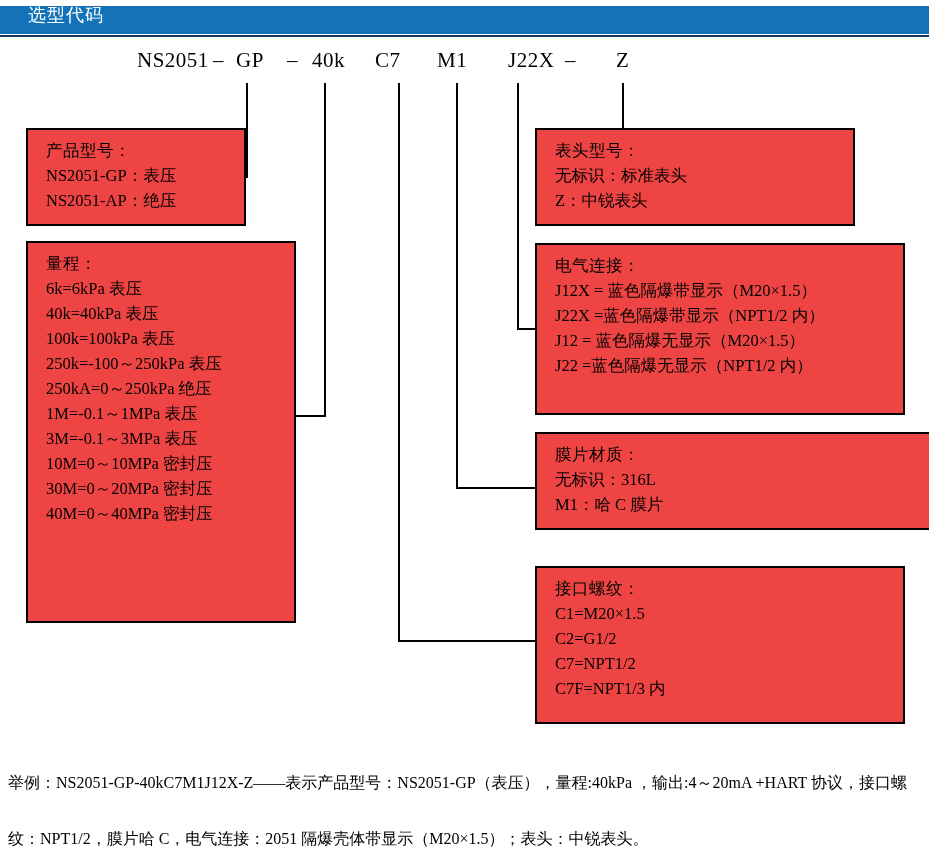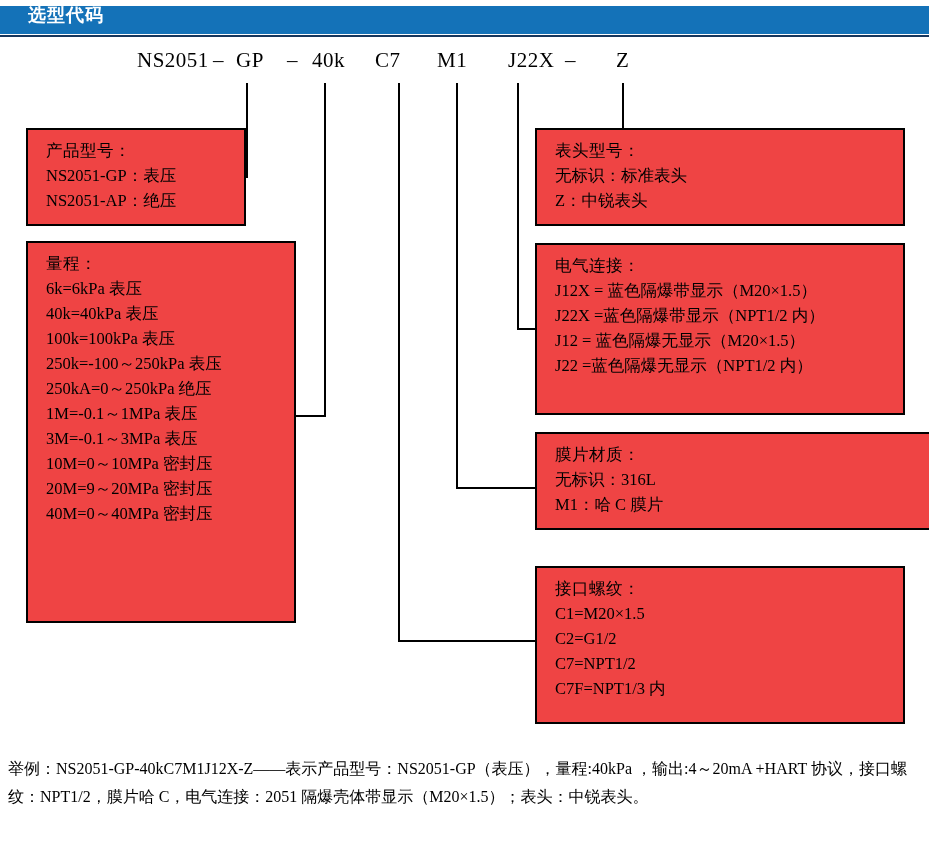--- a/index.html
+++ b/index.html
@@ -22,21 +22,21 @@
     left: 0; top: 6px;
     width: 929px; height: 28px;
     background: #1472b8;
     box-sizing: border-box;
   }
   .header-title {
     position: absolute;
     left: 28px; top: 3px;
     font-family: "Liberation Sans", "DejaVu Sans", sans-serif;
     font-size: 18px;
-    font-weight: 700;
+    font-weight: 400;
     color: #ffffff;
     letter-spacing: 1px;
     white-space: nowrap;
   }
   .header-rule {
     position: absolute;
     left: 0; top: 35px;
     width: 929px; height: 2px;
     background: #17365d;
   }
@@ -86,21 +86,21 @@
     letter-spacing: 0.5px;
   }
 
   
   .example {
     position: absolute;
     left: 8px;
     top: 755px;
     width: 916px;
     font-size: 16px;
-    line-height: 28px;
+    line-height: 56px;
     font-family: "Liberation Serif", "DejaVu Serif", serif;
   }
   .example span { white-space: normal; }
 </style>
 </head>
 <body>
 
 <div class="header-bar" style="background: rgb(20, 114, 184);"></div>
 <div class="header-title">选型代码</div>
 <div class="header-rule" style="background: rgb(23, 54, 93);"></div>
@@ -145,25 +145,25 @@
 <div class="box" style="left:26px; top:241px; width:270px; height:382px;">
   <div class="box-line title">量程：</div>
   <div class="box-line">6k=6kPa 表压</div>
   <div class="box-line">40k=40kPa 表压</div>
   <div class="box-line">100k=100kPa 表压</div>
   <div class="box-line">250k=-100～250kPa 表压</div>
   <div class="box-line">250kA=0～250kPa 绝压</div>
   <div class="box-line">1M=-0.1～1MPa 表压</div>
   <div class="box-line">3M=-0.1～3MPa 表压</div>
   <div class="box-line">10M=0～10MPa 密封压</div>
-  <div class="box-line">20M=9～20MPa 密封压</div>
+  <div class="box-line">30M=0～20MPa 密封压</div>
   <div class="box-line">40M=0～40MPa 密封压</div>
 </div>
 
-<div class="box" style="left:535px; top:128px; width:370px; height:98px;">
+<div class="box" style="left:535px; top:128px; width:320px; height:98px;">
   <div class="box-line title">表头型号：</div>
   <div class="box-line">无标识：标准表头</div>
   <div class="box-line">Z：中锐表头</div>
 </div>
 
 <div class="box" style="left:535px; top:243px; width:370px; height:172px;">
   <div class="box-line title">电气连接：</div>
   <div class="box-line">J12X = 蓝色隔爆带显示（M20×1.5）</div>
   <div class="box-line">J22X =蓝色隔爆带显示（NPT1/2 内）</div>
   <div class="box-line">J12 = 蓝色隔爆无显示（M20×1.5）</div>

